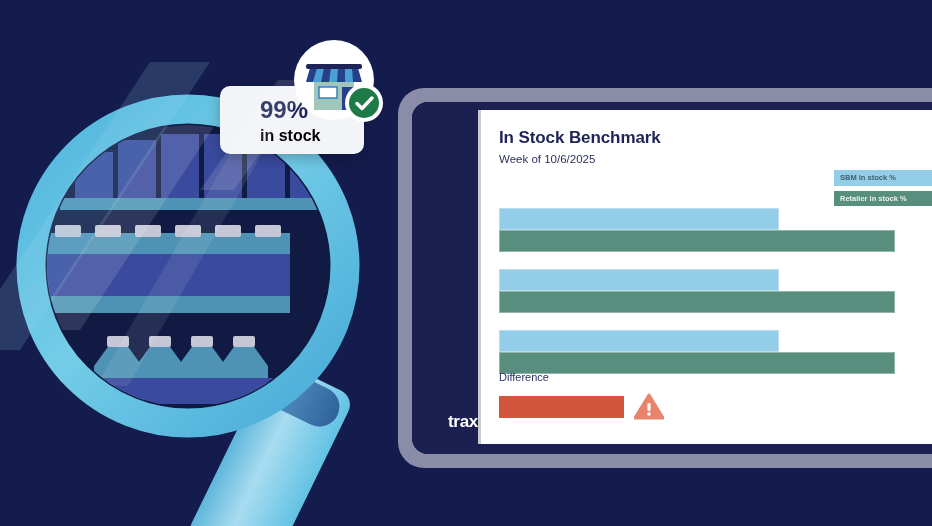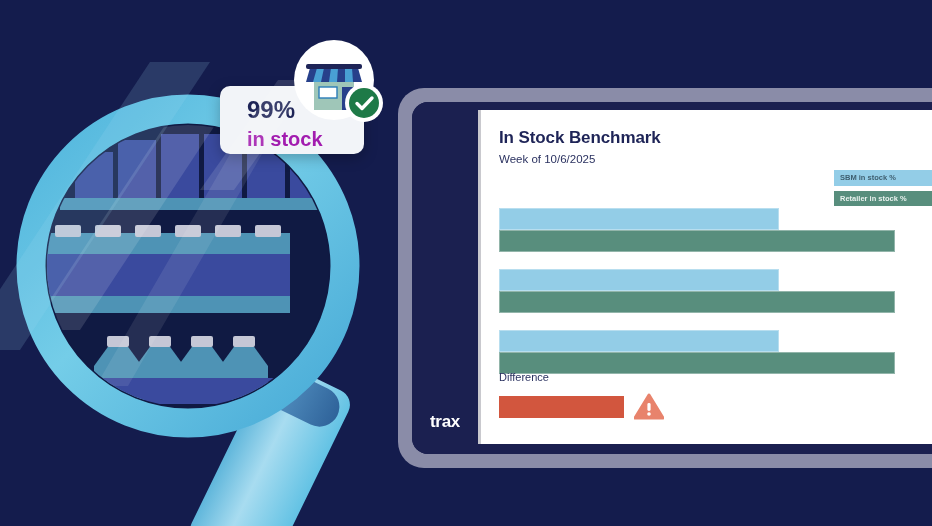--- a/index.html
+++ b/index.html
@@ -55,21 +55,21 @@
     width: 66px;
     flex: 0 0 66px;
     background: #1B2050;
     position: relative;
   }
   #brand-logo {
     position: absolute;
     left: 0;
     right: 0;
     bottom: 22px;
-    text-align: center;
+    text-align: right;
     color: #ffffff;
     font-size: 17px;
     font-weight: bold;
     letter-spacing: -0.3px;
   }
   #content-card {
     flex: 1 1 auto;
     background: #ffffff;
     margin: 8px 0 10px 0;
     border-left: 3px solid #C9C9CE;
@@ -309,23 +309,23 @@
                 <circle cx="15" cy="21" r="1.8" fill="#ffffff"></circle>
               </svg>
             </span>
           </div>
         </div>
       </div>
     </div>
   </div>
 
   <div style="position:absolute;left:220px;top:86px;width:144px;height:68px;background:#F2F4F8;
-              border-radius:10px;box-shadow:0 4px 14px rgba(0,0,0,0.25);padding:12px 0 0 27px;box-sizing:border-box;">
+              border-radius:10px;box-shadow:0 4px 14px rgba(0,0,0,0.25);padding:12px 0 0 40px;box-sizing:border-box;">
     <div style="color:#1E2457;font-size:24px;font-weight:bold;line-height:1;">99%</div>
-    <div style="color:#a21caf;font-size:20px;font-weight:bold;line-height:1.3;margin-top:4px;">in stock</div>
+    <div style="color:#000000;font-size:16px;font-weight:bold;line-height:1.3;margin-top:4px;">in stock</div>
   </div>
 
   <svg style="position:absolute;left:200px;top:80px;width:200px;height:110px;pointer-events:none" viewBox="0 0 200 110">
     <polygon points="0,110 78,0 112,0 34,110" fill="#FFFFFF" opacity="0.12"></polygon>
   </svg>
 
   <svg style="position:absolute;left:288px;top:38px;" width="100" height="100" viewBox="0 0 100 100">
     <circle cx="46" cy="42" r="40" fill="#FFFFFF"></circle>
 
     <g>

